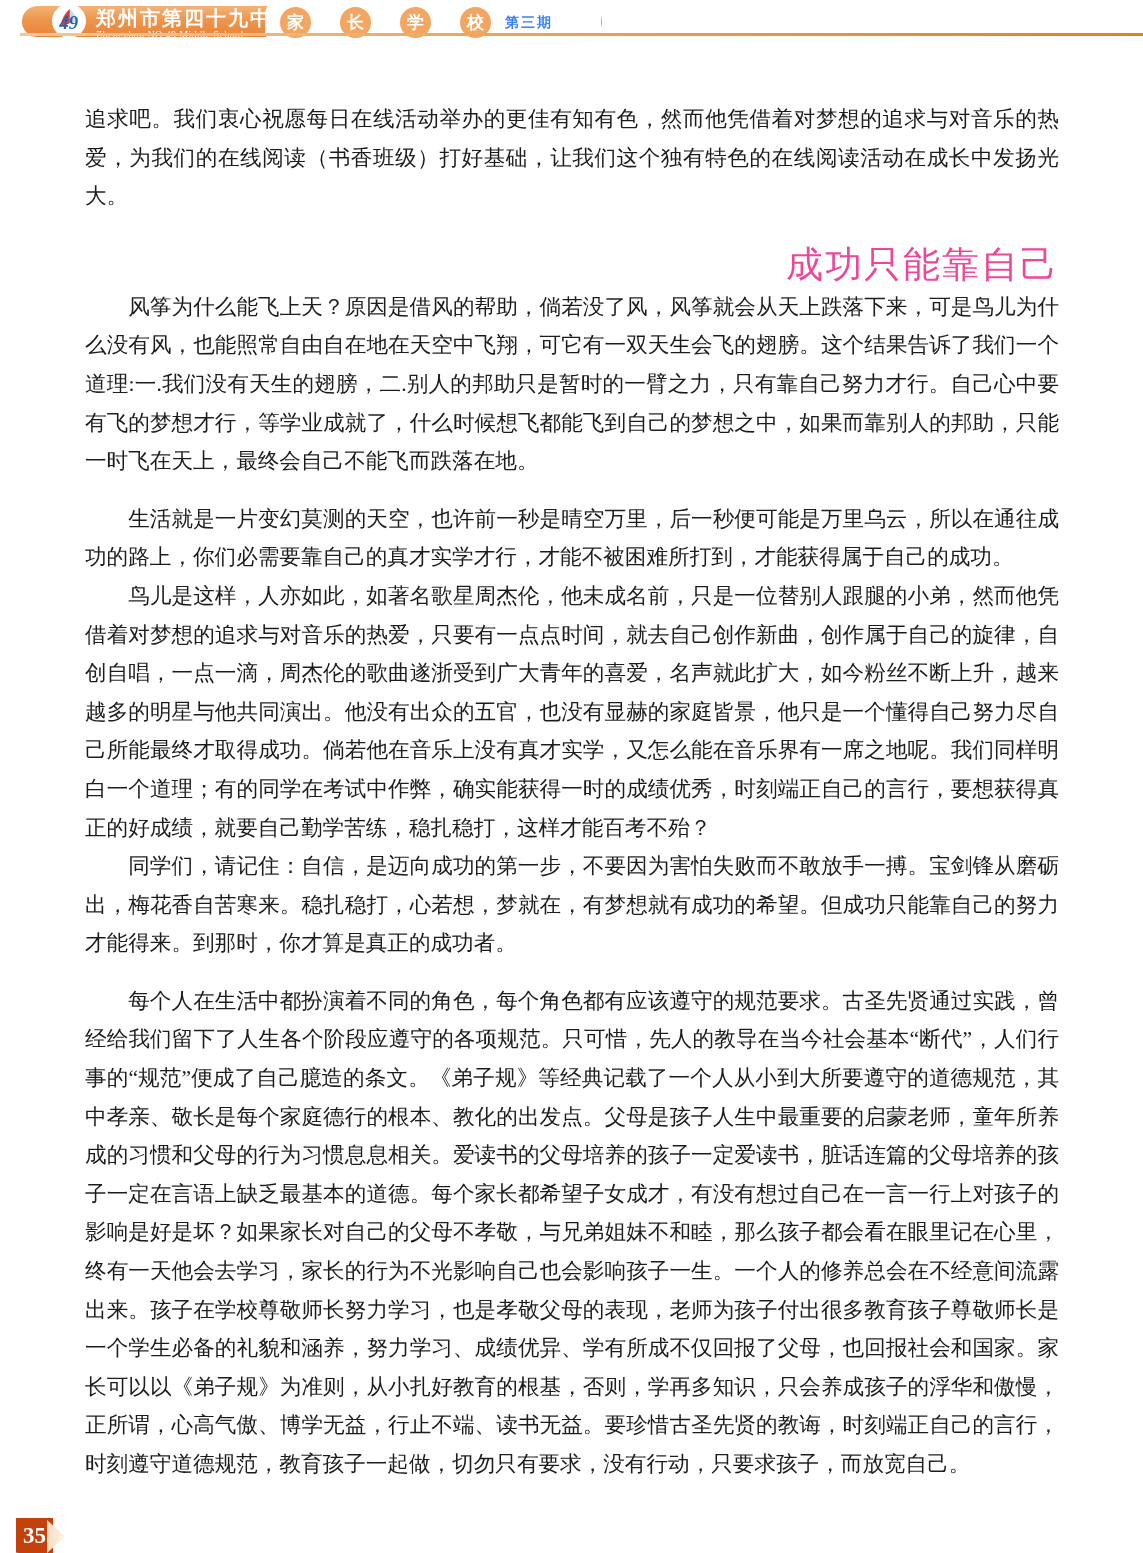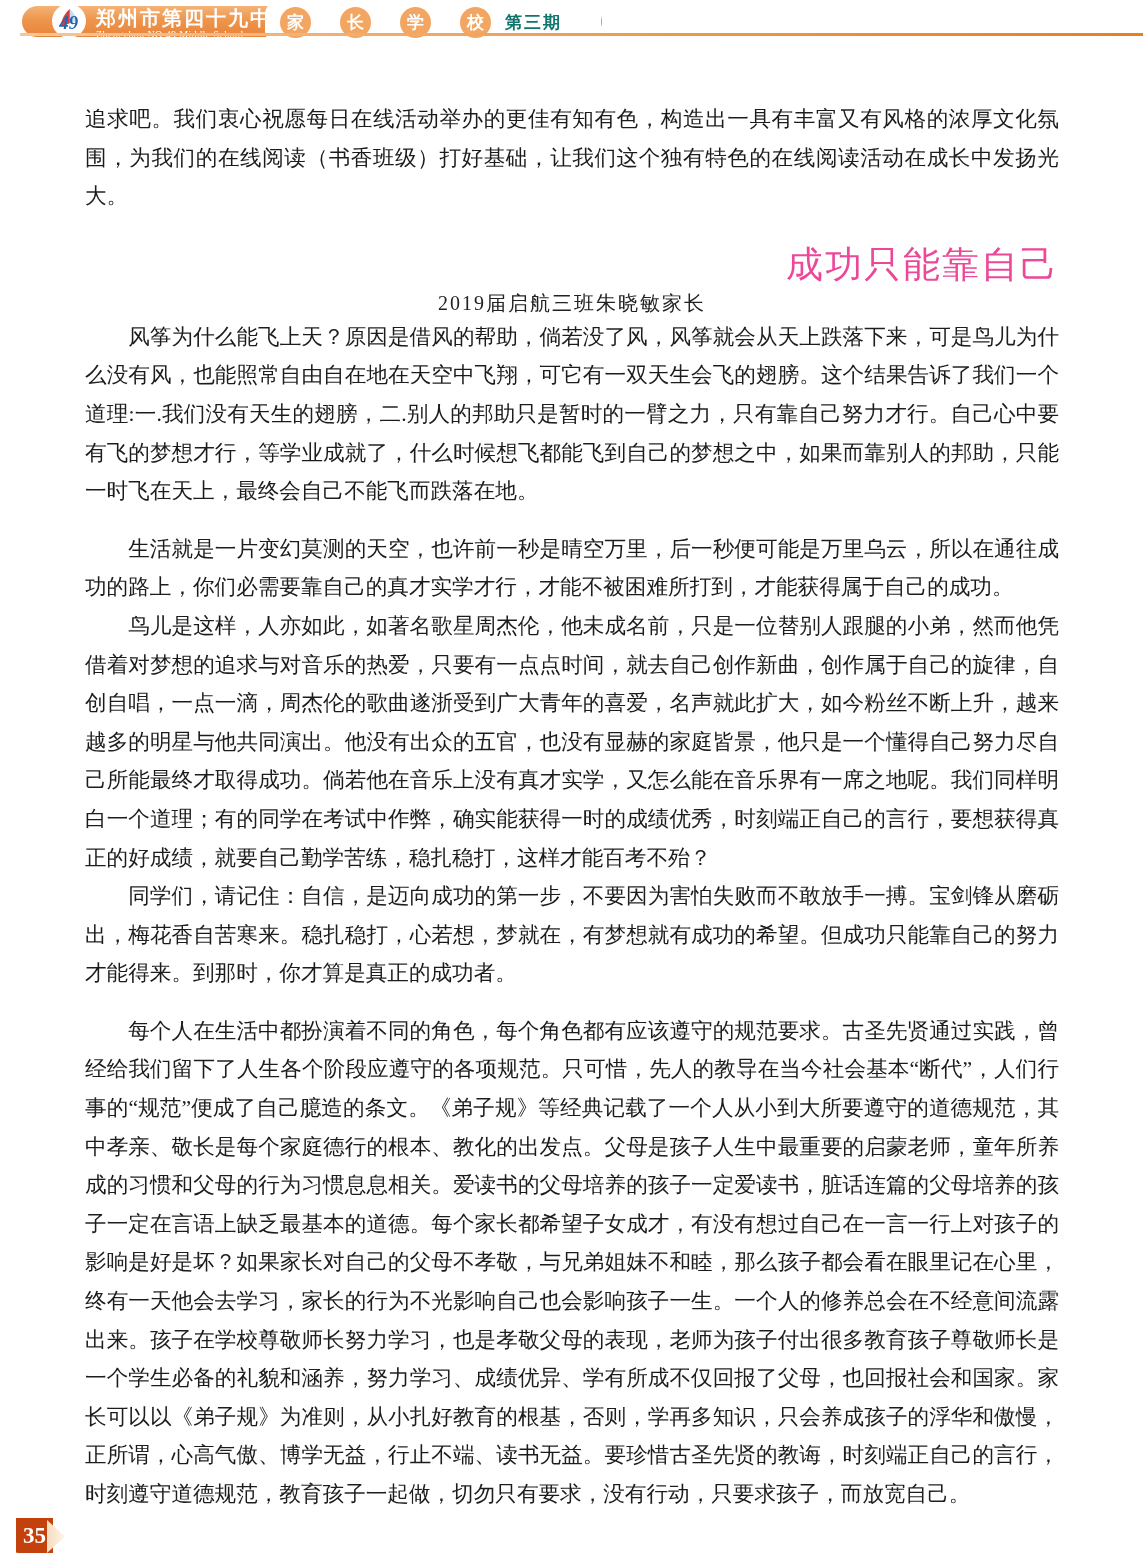--- a/index.html
+++ b/index.html
@@ -35,21 +35,21 @@
   .char-circle{
     width:31px;height:31px;border-radius:50%;
     background:#F2A661;color:#fff;
     font-size:17px;font-weight:bold;
     display:flex;align-items:center;justify-content:center;
     margin-left:14px;flex:0 0 auto;
   }
   .char-circle:first-child{margin-left:15px;}
   .char-circle + .char-circle{margin-left:29px;}
   .issue-label{
-    margin-left:14px;color:#0f766e;font-weight:bold;font-size:17px;letter-spacing:2px;white-space:nowrap;
+    margin-left:14px;color:#3b82f6;font-weight:bold;font-size:14px;letter-spacing:2px;white-space:nowrap;
   }
   .head-rule{
     position:absolute;left:20px;top:33px;right:0;height:3px;
     background:linear-gradient(90deg,#F6C695 0%,#F0A158 45%,#E5801F 100%);
   }
 
   
   .content{
     position:absolute;left:85px;right:84px;top:100px;
     font-size:21.6px;line-height:38.6px;color:#1c1c1c;
@@ -110,24 +110,23 @@
         <span class="char-circle">学</span>
         <span class="char-circle">校</span>
         <span class="issue-label">第三期</span>
       </div>
     </div>
     <div class="head-rule"></div>
   </div>
 
   <div class="content">
 
-    <p>追求吧。我们衷心祝愿每日在线活动举办的更佳有知有色，构造出一具有丰富又有风格的浓厚文化氛围，为我们的在线阅读（书香班级）打好基础，让我们这个独有特色的在线阅读活动在成长中发扬光大。</p>
+    <p>追求吧。我们衷心祝愿每日在线活动举办的更佳有知有色，然而他凭借着对梦想的追求与对音乐的热爱，为我们的在线阅读（书香班级）打好基础，让我们这个独有特色的在线阅读活动在成长中发扬光大。</p>
 
     <h1 class="article-title">成功只能靠自己</h1>
-    <p class="article-byline">2019届启航三班朱晓敏家长</p>
     <p class="indent">风筝为什么能飞上天？原因是借风的帮助，倘若没了风，风筝就会从天上跌落下来，可是鸟儿为什么没有风，也能照常自由自在地在天空中飞翔，可它有一双天生会飞的翅膀。这个结果告诉了我们一个道理:一.我们没有天生的翅膀，二.别人的邦助只是暂时的一臂之力，只有靠自己努力才行。自己心中要有飞的梦想才行，等学业成就了，什么时候想飞都能飞到自己的梦想之中，如果而靠别人的邦助，只能一时飞在天上，最终会自己不能飞而跌落在地。</p>
     <p class="indent article-body">生活就是一片变幻莫测的天空，也许前一秒是晴空万里，后一秒便可能是万里乌云，所以在通往成功的路上，你们必需要靠自己的真才实学才行，才能不被困难所打到，才能获得属于自己的成功。</p>
     <p class="indent">鸟儿是这样，人亦如此，如著名歌星周杰伦，他未成名前，只是一位替别人跟腿的小弟，然而他凭借着对梦想的追求与对音乐的热爱，只要有一点点时间，就去自己创作新曲，创作属于自己的旋律，自创自唱，一点一滴，周杰伦的歌曲遂浙受到广大青年的喜爱，名声就此扩大，如今粉丝不断上升，越来越多的明星与他共同演出。他没有出众的五官，也没有显赫的家庭皆景，他只是一个懂得自己努力尽自己所能最终才取得成功。倘若他在音乐上没有真才实学，又怎么能在音乐界有一席之地呢。我们同样明白一个道理；有的同学在考试中作弊，确实能获得一时的成绩优秀，时刻端正自己的言行，要想获得真正的好成绩，就要自己勤学苦练，稳扎稳打，这样才能百考不殆？</p>
     <p class="indent">同学们，请记住：自信，是迈向成功的第一步，不要因为害怕失败而不敢放手一搏。宝剑锋从磨砺出，梅花香自苦寒来。稳扎稳打，心若想，梦就在，有梦想就有成功的希望。但成功只能靠自己的努力才能得来。到那时，你才算是真正的成功者。</p>
 
     <p class="indent article-body">每个人在生活中都扮演着不同的角色，每个角色都有应该遵守的规范要求。古圣先贤通过实践，曾经给我们留下了人生各个阶段应遵守的各项规范。只可惜，先人的教导在当今社会基本“断代”，人们行事的“规范”便成了自己臆造的条文。《弟子规》等经典记载了一个人从小到大所要遵守的道德规范，其中孝亲、敬长是每个家庭德行的根本、教化的出发点。父母是孩子人生中最重要的启蒙老师，童年所养成的习惯和父母的行为习惯息息相关。爱读书的父母培养的孩子一定爱读书，脏话连篇的父母培养的孩子一定在言语上缺乏最基本的道德。每个家长都希望子女成才，有没有想过自己在一言一行上对孩子的影响是好是坏？如果家长对自己的父母不孝敬，与兄弟姐妹不和睦，那么孩子都会看在眼里记在心里，终有一天他会去学习，家长的行为不光影响自己也会影响孩子一生。一个人的修养总会在不经意间流露出来。孩子在学校尊敬师长努力学习，也是孝敬父母的表现，老师为孩子付出很多教育孩子尊敬师长是一个学生必备的礼貌和涵养，努力学习、成绩优异、学有所成不仅回报了父母，也回报社会和国家。家长可以以《弟子规》为准则，从小扎好教育的根基，否则，学再多知识，只会养成孩子的浮华和傲慢，正所谓，心高气傲、博学无益，行止不端、读书无益。要珍惜古圣先贤的教诲，时刻端正自己的言行，时刻遵守道德规范，教育孩子一起做，切勿只有要求，没有行动，只要求孩子，而放宽自己。</p>
 
   </div>
 
   <div class="page-num">35</div>

